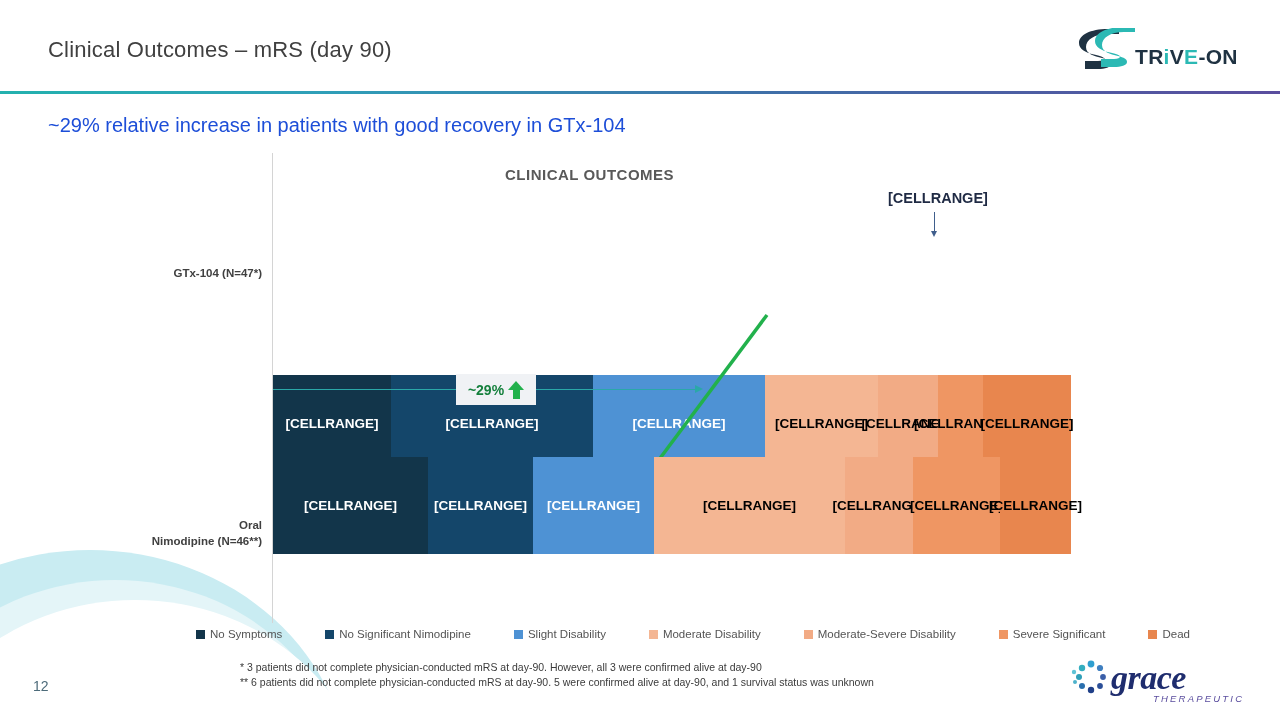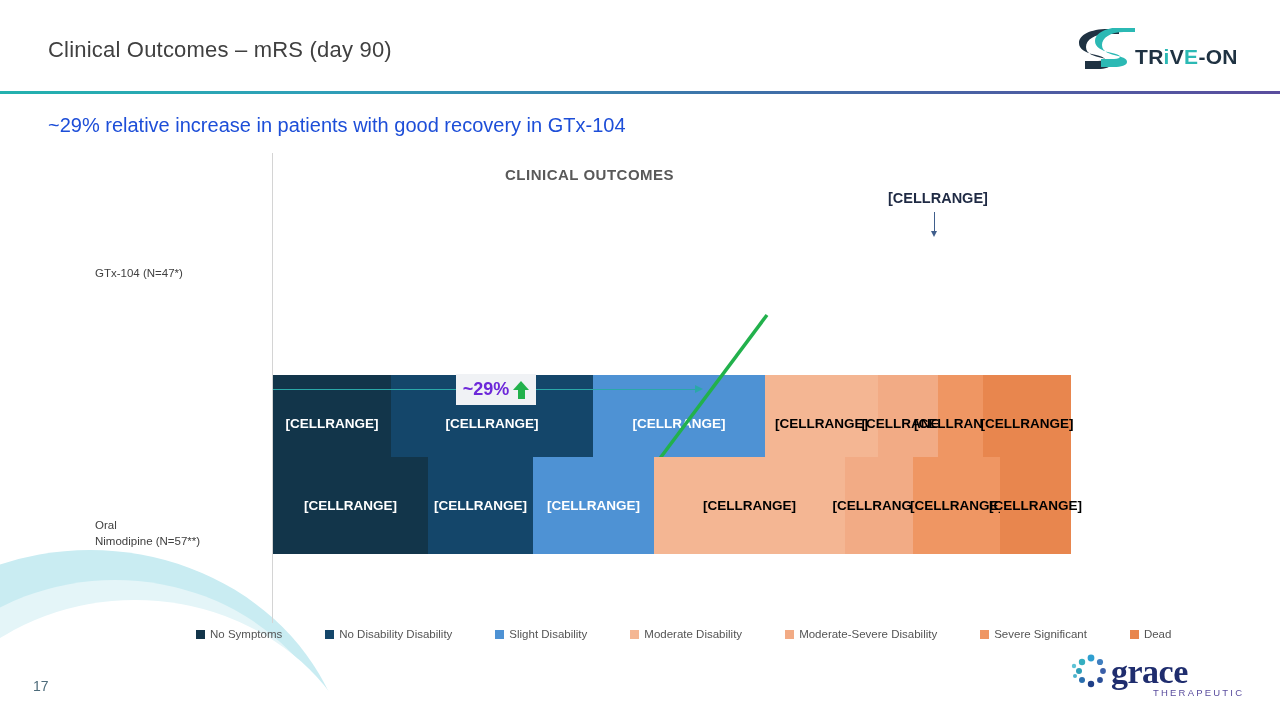--- a/index.html
+++ b/index.html
@@ -95,24 +95,25 @@
     top: 28px;
     height: 48px;
     width: 168px;
     z-index: 5;
   }
 
   
   .grace-logo {
     position: absolute;
     right: 36px;
-    bottom: 18px;
+    bottom: 12px;
     width: 175px;
     height: 52px;
     z-index: 6;
+    font-style: italic;
   }
 
   
   .chart-area {
     position: absolute;
     left: 0px;
     top: 150px;
     width: 1066px;
     height: 520px;
     z-index: 4;
@@ -130,22 +131,23 @@
     position: absolute;
     left: 272px;
     top: 3px;
     width: 1px;
     height: 470px;
     background: #d4d4d4;
   }
 
   .cat-label {
     position: absolute;
+    text-align: right;
     font-size: 11.5px;
-    font-weight: normal;
+    font-weight: bold;
     color: #404040;
     line-height: 16px;
   }
   .cat-label.top  { left: 95px; top: 115px; width: 167px; }
   .cat-label.bot  { left: 95px; top: 340px; width: 167px; margin-top: 27px; }
 
   .bar-row {
     position: absolute;
     display: flex;
     height: 97px;
@@ -224,23 +226,23 @@
     top: 224px;
     width: 80px;
     height: 31px;
     background: #f0f2f5;
     display: flex;
     align-items: center;
     justify-content: center;
     gap: 4px;
   }
   .pct-text {
-    font-size: 18px;
+    font-size: 14px;
     font-weight: bold;
-    color: #6d28d9;
+    color: #15803d;
   }
   .up-arrow {
     width: 16px;
     height: 20px;
     position: relative;
   }
   .up-arrow::before {
     content: "";
     position: absolute;
     left: 4.5px; top: 8px;
@@ -302,21 +304,21 @@
     z-index: 6;
   }
 </style>
 </head>
 <body>
 
 <div class="corner-deco"></div>
 <div class="corner-deco-inner"></div>
 <div class="corner-deco-white"></div>
 
-<div class="page-number">17</div>
+<div class="page-number">12</div>
 
 <div class="slide-title">Clinical Outcomes – mRS (day 90)</div>
 <div class="title-rule"></div>
 <div class="subtitle">~29% relative increase in patients with good recovery in GTx-104</div>
 
 <div class="strive-logo">
   <svg width="168" height="48" viewBox="0 0 168 48">
     <path d="M30 6 C16 6 8 12 8 19 C8 26 16 28 24 30 C30 31.5 33 33 33 36 C33 39.5 27 41 20 41 L7 41 L7 33 L20 33 C24 33 26 32.2 26 30.6 C26 29 22 28 16 26.6 C7 24.5 1 21 1 15 C1 7 12 1 30 1 L41 1 L41 6 Z" fill="#1f3242"></path>
     <path d="M46 4 C32 4 24 10 24 17 C24 24 32 26 40 28 C46 29.5 49 31 49 34 C49 37.5 43 39 36 39 L23 39 L23 31 L36 31 C40 31 42 30.2 42 28.6 C42 27 38 26 32 24.6 C23 22.5 17 19 17 13 C17 5 28 -1 46 -1 L57 -1 L57 4 Z" fill="#2bb9b4"></path>
     <text x="57" y="36" font-family="'Liberation Sans', sans-serif" font-size="21" font-weight="bold" fill="#1f3242" letter-spacing="0.3">T<tspan fill="#1f3242">R</tspan><tspan fill="#2bb9b4">i</tspan><tspan fill="#1f3242">V</tspan><tspan fill="#2bb9b4">E</tspan><tspan fill="#1f3242">-ON</tspan></text>
@@ -324,21 +326,21 @@
 </div>
 
 <div class="chart-area">
 
   <div class="chart-title">CLINICAL OUTCOMES</div>
   <div class="y-axis-line"></div>
 
   <div class="cat-label top">GTx-104 (N=47*)</div>
   <div class="cat-label bot">
     <div>Oral</div>
-    <div>Nimodipine (N=57**)</div>
+    <div>Nimodipine (N=46**)</div>
   </div>
 
   <div class="bar-row top">
     <div class="seg" style="width:118px;background:#12354a;">
       <span class="seg-label light">[CELLRANGE]</span>
     </div>
     <div class="seg" style="width:202px;background:#14466a;">
       <span class="seg-label light">[CELLRANGE]</span>
     </div>
     <div class="seg" style="width:172px;background:#4e92d4;">
@@ -395,21 +397,21 @@
     </div>
   </div>
 
   <div class="legend">
     <div class="legend-item">
       <span class="legend-swatch" style="background:#12354a;"></span>
       <span>No Symptoms</span>
     </div>
     <div class="legend-item">
       <span class="legend-swatch" style="background:#14466a;"></span>
-      <span>No Disability Disability</span>
+      <span>No Significant Nimodipine</span>
     </div>
     <div class="legend-item">
       <span class="legend-swatch" style="background:#4e92d4;"></span>
       <span>Slight Disability</span>
     </div>
     <div class="legend-item">
       <span class="legend-swatch" style="background:#f4b693;"></span>
       <span>Moderate Disability</span>
     </div>
     <div class="legend-item">
@@ -422,20 +424,22 @@
     </div>
     <div class="legend-item">
       <span class="legend-swatch" style="background:#e8864e;"></span>
       <span>Dead</span>
     </div>
   </div>
 
 </div>
 
 <div class="footnotes">
+  <div>* 3 patients did not complete physician-conducted mRS at day-90.  However, all 3 were confirmed alive at day-90</div>
+  <div>** 6 patients did not complete physician-conducted mRS at day-90.  5 were confirmed alive at day-90, and 1 survival status was unknown</div>
 </div>
 
 <div class="grace-logo">
   <svg width="175" height="52" viewBox="0 0 175 52">
     <g>
       <circle cx="22" cy="8" r="3.4" fill="#2f9fd0"></circle>
       <circle cx="31" cy="12" r="3.1" fill="#3f7fc0"></circle>
       <circle cx="34" cy="21" r="2.9" fill="#3b5fa8"></circle>
       <circle cx="31" cy="30" r="2.9" fill="#2b4f98"></circle>
       <circle cx="22" cy="34" r="3.2" fill="#1f3f88"></circle>

